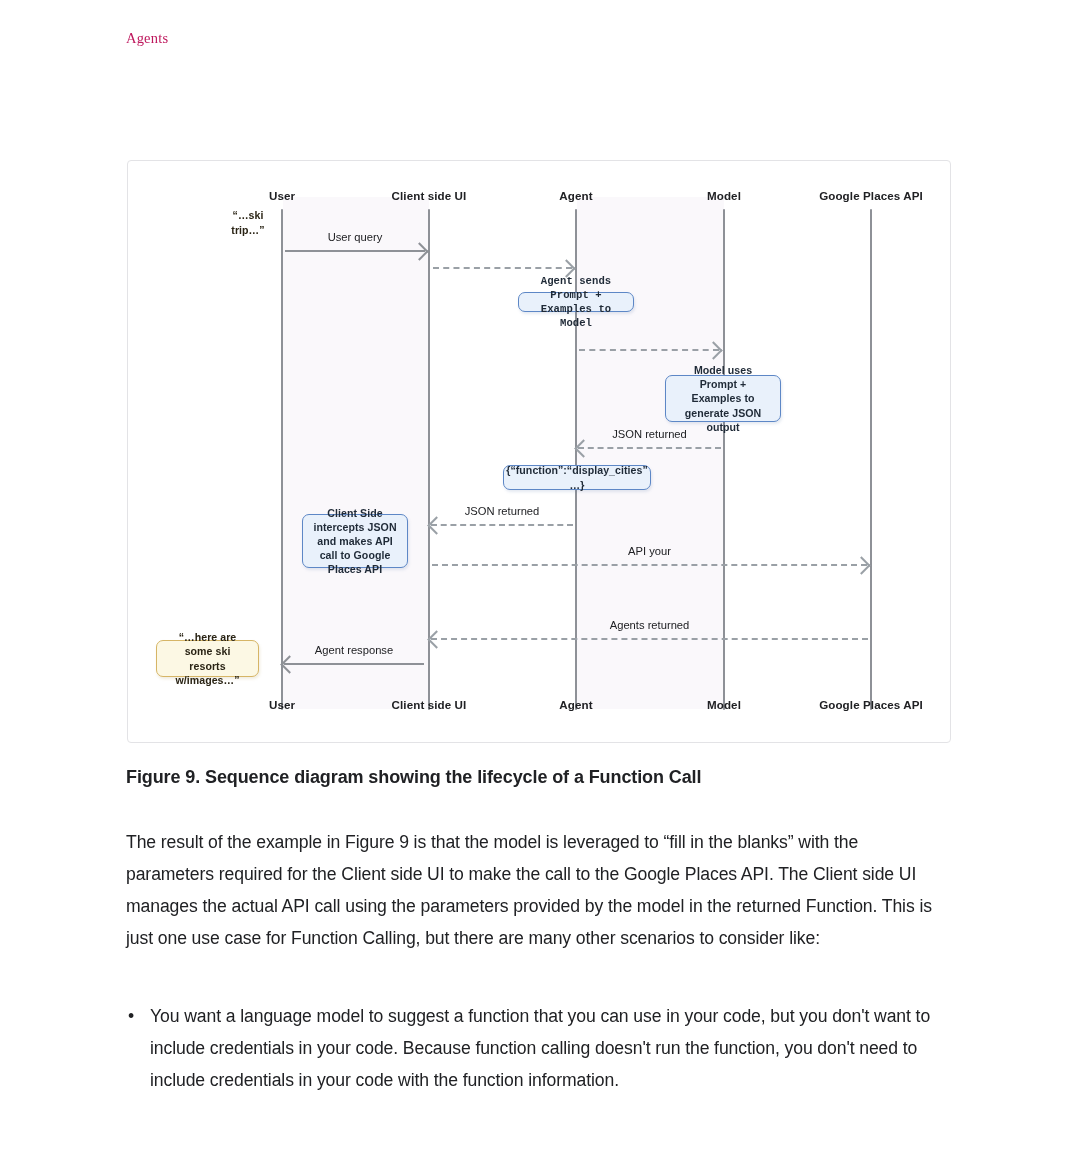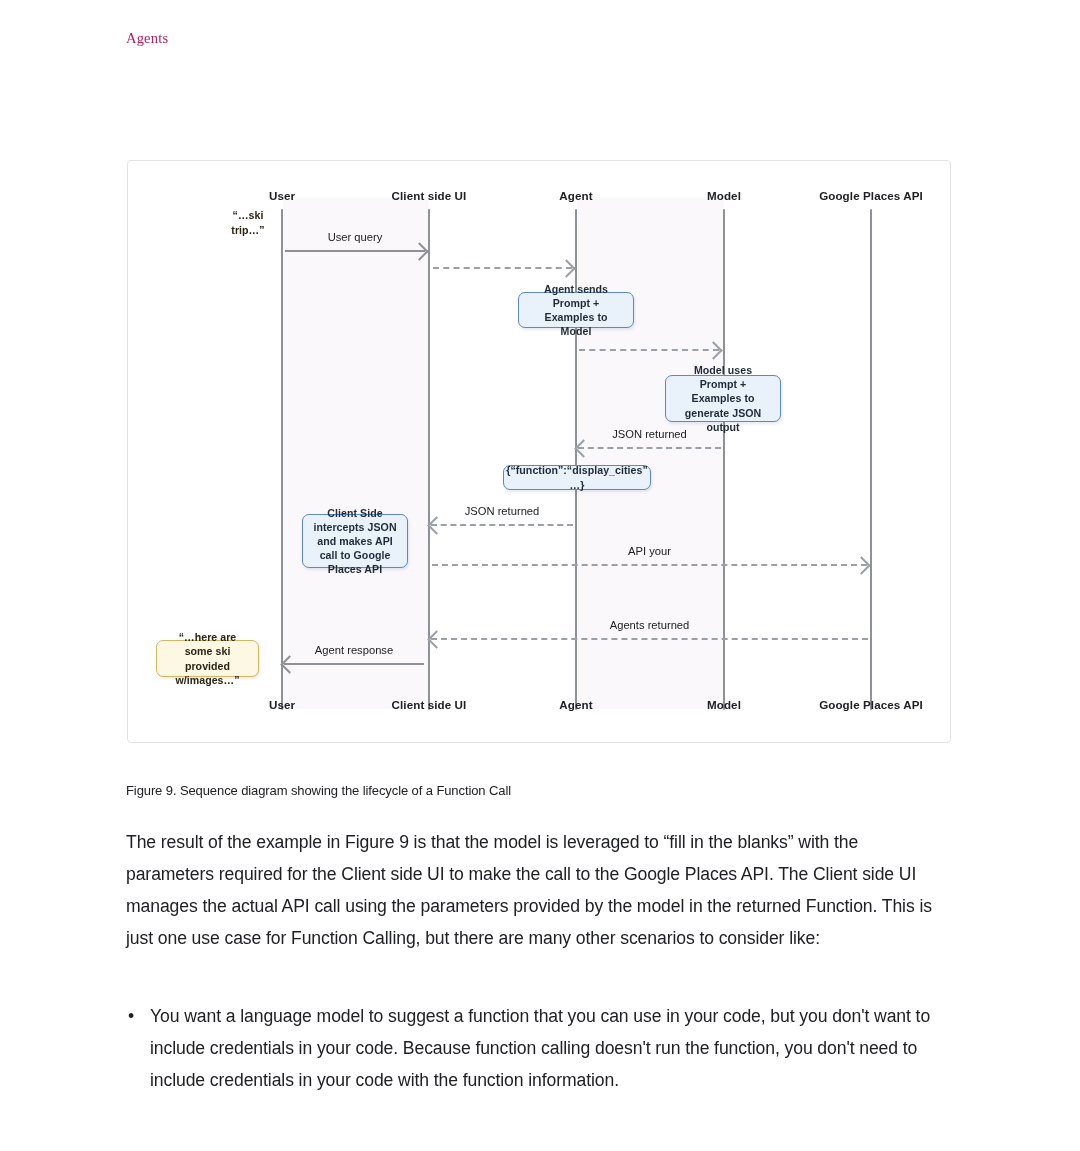--- a/index.html
+++ b/index.html
@@ -79,21 +79,21 @@
     box-shadow:1px 2px 3px rgba(90,120,170,.16);
   }
   .note.yellow{
     background:#fcf8e4;border:1.6px solid #d6b566;color:#2a2415;
     box-shadow:1px 2px 3px rgba(170,150,80,.18);
   }
 
   
   .fig-caption{
     position:absolute;left:126px;top:767px;
-    font-size:13px;font-weight:400;color:#202124;letter-spacing:-.1px;margin-top:16px;
+    font-size:18px;font-weight:700;color:#202124;letter-spacing:-.1px;
   }
   .prose{
     position:absolute;left:126px;top:826px;width:820px;
     font-size:17.6px;line-height:32px;color:#202124;letter-spacing:-.1px;
   }
   .bullet-list{
     position:absolute;left:126px;top:1000px;width:820px;
     font-size:17.6px;line-height:32px;color:#202124;letter-spacing:-.1px;
   }
   .bullet-row{display:flex;gap:14px;}
@@ -135,21 +135,21 @@
         <div class="line"></div>
         <div class="head right"></div>
         <div class="caption">User query</div>
       </div>
 
       <div class="msg dashed" style="left:305px;top:106px;width:139px;">
         <div class="line"></div>
         <div class="head right"></div>
       </div>
 
-      <div class="note blue" style="left:390px;top:131px;width:116px;height:36px;">Agent sends Prompt + Examples to Model</div>
+      <div class="note blue" style="left:390px;top:131px;width:116px;height:20px;font-family:Liberation Mono, monospace;">Agent sends Prompt + Examples to Model</div>
 
       <div class="msg dashed" style="left:451px;top:188px;width:140px;">
         <div class="line"></div>
         <div class="head right"></div>
       </div>
 
       <div class="note blue" style="left:537px;top:214px;width:116px;height:47px;">Model uses Prompt + Examples to generate JSON output</div>
 
       <div class="msg dashed" style="left:450px;top:286px;width:143px;">
         <div class="line"></div>
@@ -181,21 +181,21 @@
       </div>
 
       <div class="msg" style="left:156px;top:502px;width:140px;">
         <div class="line"></div>
         <div class="head left"></div>
         <div class="caption">Agent response</div>
       </div>
 
       <div class="note yellow" style="left:80px;top:51px;width:80px;height:21px;border:none;background:none;box-shadow:none;font-weight:600;">“…ski trip…”</div>
 
-      <div class="note yellow" style="left:28px;top:479px;width:103px;height:37px;">“…here are some ski provided w/images…”</div>
+      <div class="note yellow" style="left:28px;top:479px;width:103px;height:37px;">“…here are some ski resorts w/images…”</div>
 
     </div>
   </div>
 
   <div class="fig-caption">Figure 9. Sequence diagram showing the lifecycle of a Function Call</div>
 
   <div class="prose">The result of the example in Figure 9 is that the model is leveraged to “fill in the blanks” with the parameters required for the Client side UI to make the call to the Google Places API. The Client side UI manages the actual API call using the parameters provided by the model in the returned Function. This is just one use case for Function Calling, but there are many other scenarios to consider like:</div>
 
   <div class="bullet-list">
     <div class="bullet-row">

